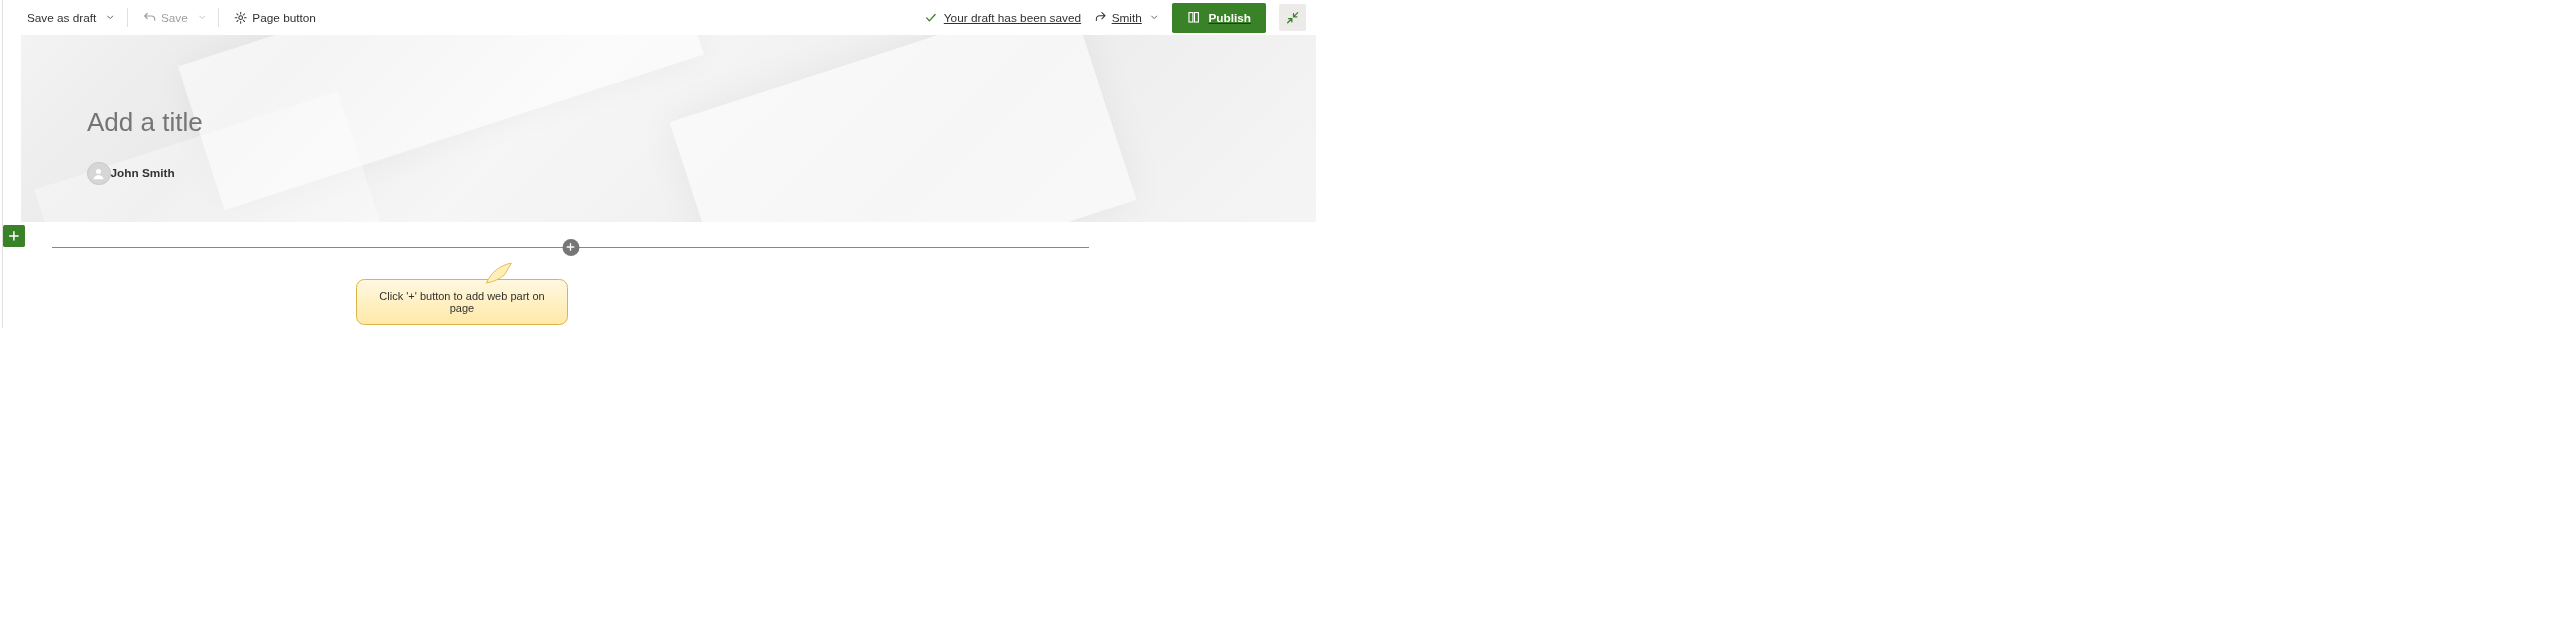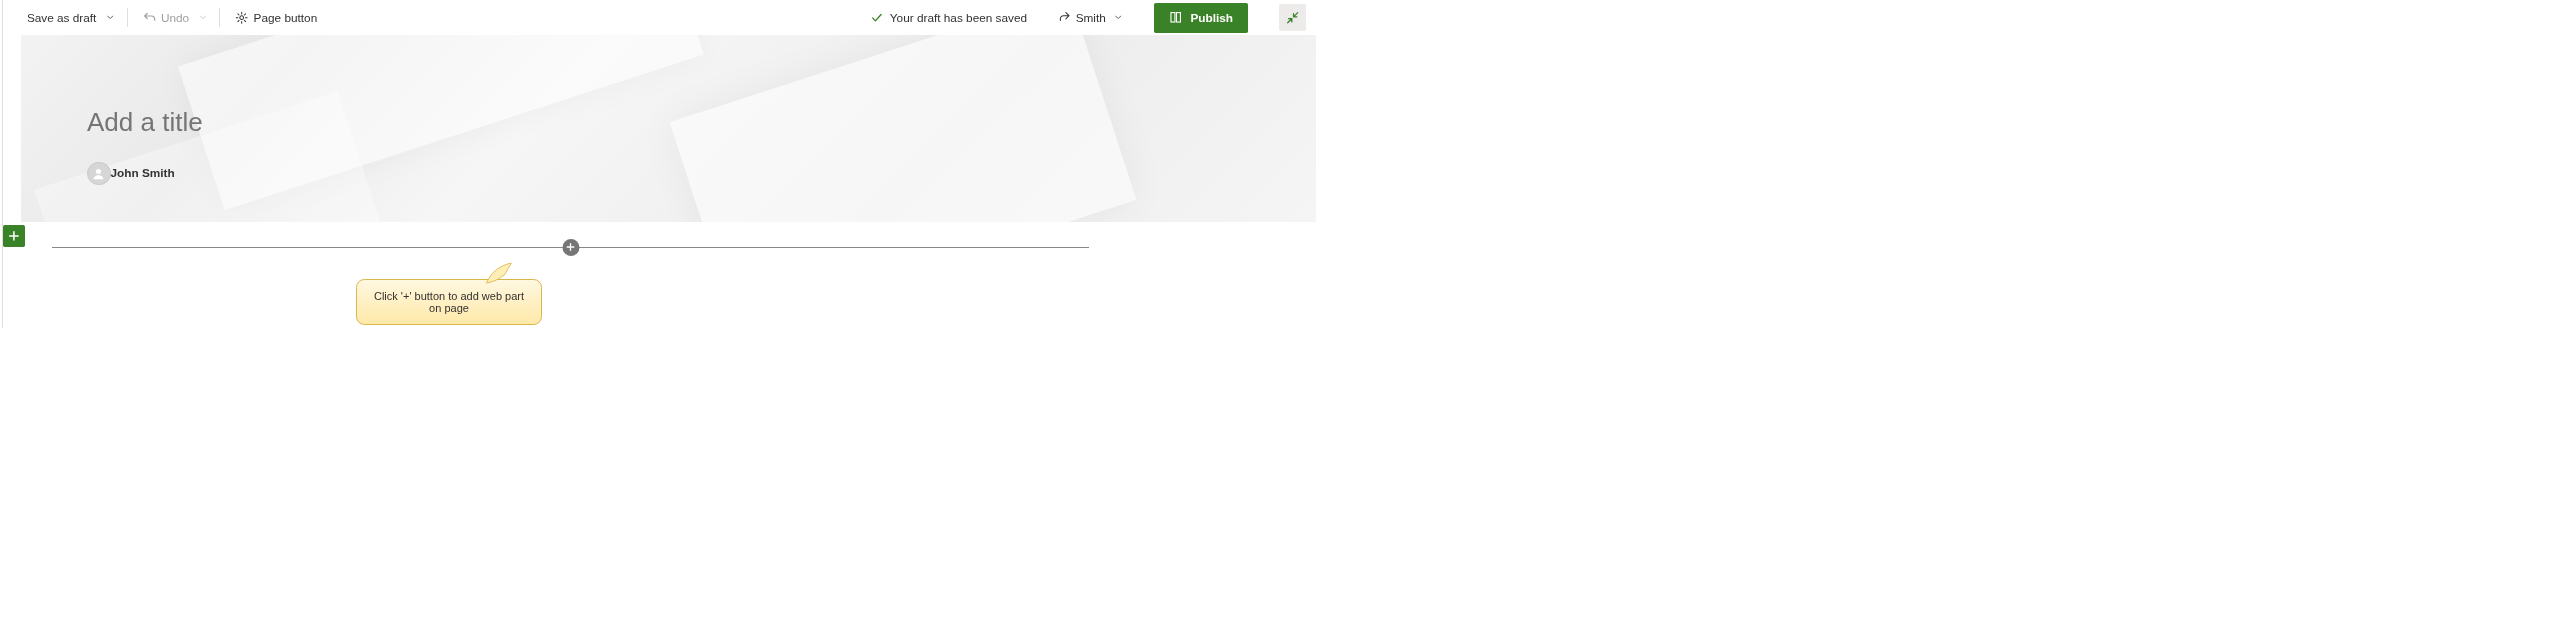--- a/index.html
+++ b/index.html
@@ -27,21 +27,21 @@
     left: 3.4px;
     right: 0;
     height: 35px;
     background: #fff;
     display: flex;
     align-items: center;
     padding: 0 10px 0 18.5px;
     z-index: 5;
   }
   .toolbar-left { display: flex; align-items: center; gap: 3.4px; }
-  .toolbar-right { margin-left: auto; display: flex; align-items: center; gap: 26px; }
+  .toolbar-right { margin-left: auto; display: flex; align-items: center; gap: 8px; text-decoration: underline; }
   .tb-btn {
     display: flex;
     align-items: center;
     gap: 5px;
     padding: 3.4px 5px;
     border-radius: 1.7px;
     cursor: pointer;
     font-size: 11.8px;
     color: #323130;
     background: transparent;
@@ -163,21 +163,21 @@
     background: #767676;
     display:flex;align-items:center;justify-content:center;
     cursor:pointer;
     border:none;
   }
 
   .callout {
     position: absolute;
     top: 279px;
     left: 356px;
-    width: 186px;
+    width: 212px;
     padding: 10px 11.8px;
     text-align: center;
     font-size: 11px;
     color: #323130;
     background: linear-gradient(#fff8e1, #ffe9a8);
     border: 0.8px solid #d9b648;
     border-radius: 8.4px;
     z-index: 8;
   }
   .callout svg.tail { position:absolute; top:-18.5px; left:126px; }
@@ -195,21 +195,21 @@
     <button class="tb-btn" style="padding:3.4px 1.7px;">
       <svg class="chev" viewBox="0 0 12 12">
           <path d="M2 4l4 4 4-4" fill="none" stroke="#605e5c" stroke-width="1.4"></path>
         </svg>
     </button>
     <div class="tb-sep"></div>
     <button class="tb-btn disabled">
       <svg width="13.4" height="13.4" viewBox="0 0 16 16">
           <path d="M5 3L2 6l3 3M2 6h8a4 4 0 0 1 4 4v1" fill="none" stroke="#a19f9d" stroke-width="1.4" stroke-linecap="round" stroke-linejoin="round"></path>
         </svg>
-      <span>Undo</span>
+      <span>Save</span>
     </button>
     <button class="tb-btn disabled" style="padding:3.4px 1.7px;">
       <svg class="chev" viewBox="0 0 12 12">
           <path d="M2 4l4 4 4-4" fill="none" stroke="#c8c6c4" stroke-width="1.4"></path>
         </svg>
     </button>
     <div class="tb-sep"></div>
     <button class="tb-btn">
       <svg width="13.4" height="13.4" viewBox="0 0 16 16">
           <circle cx="8" cy="8" r="2.2" fill="none" stroke="#323130" stroke-width="1.2"></circle>

